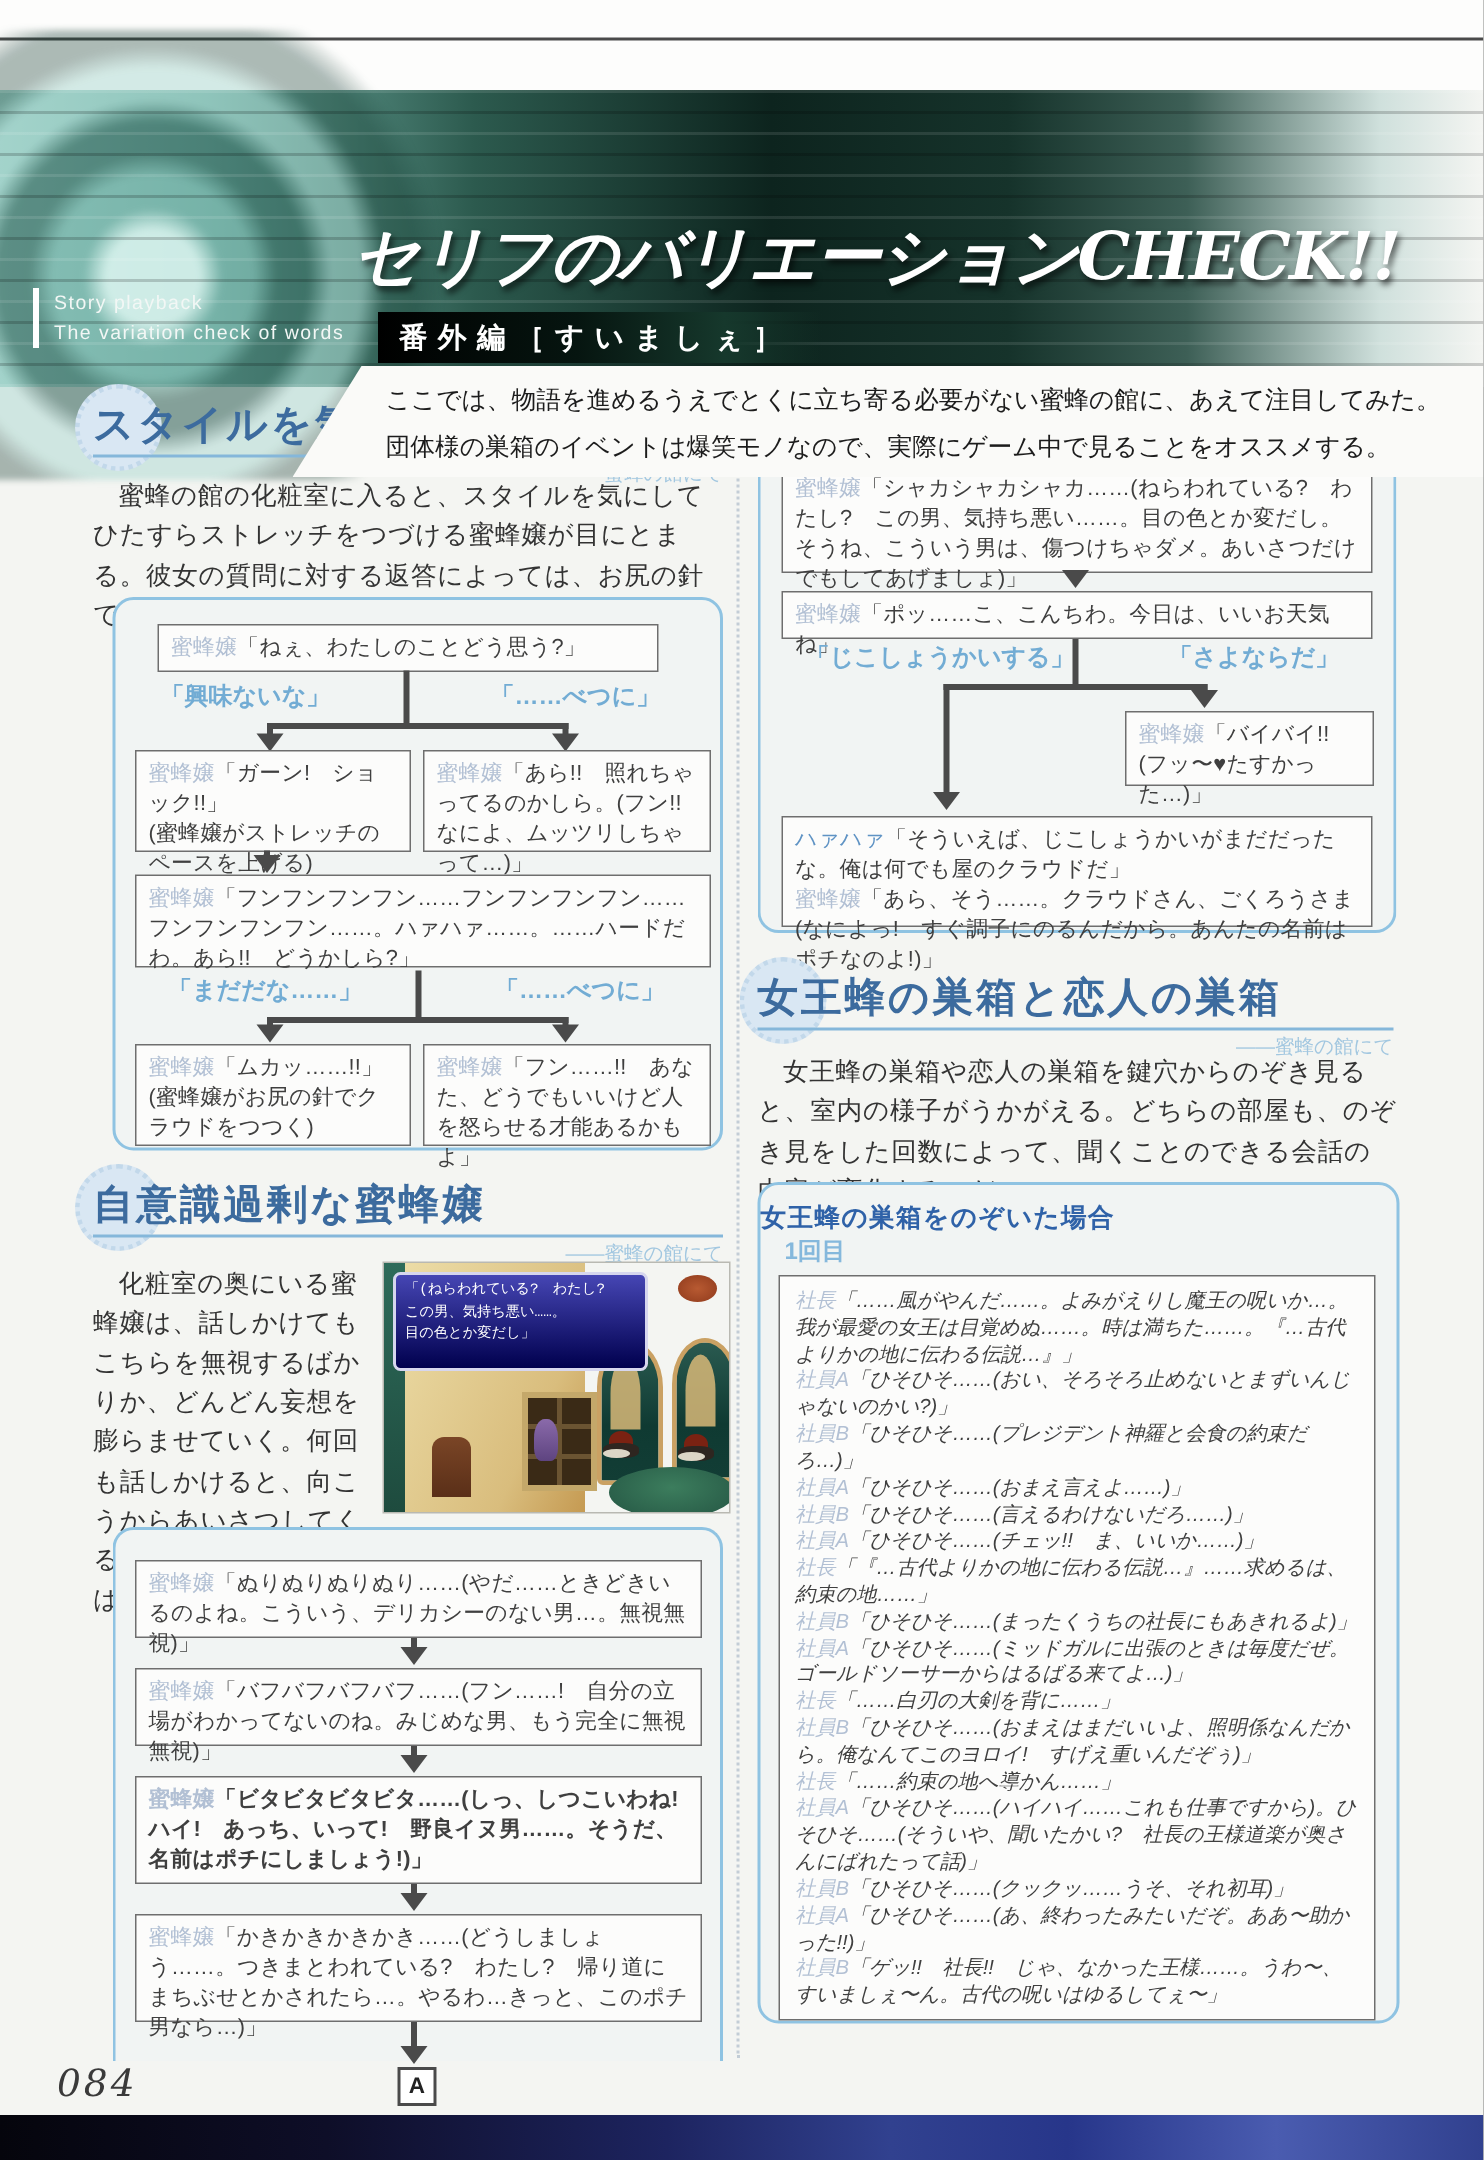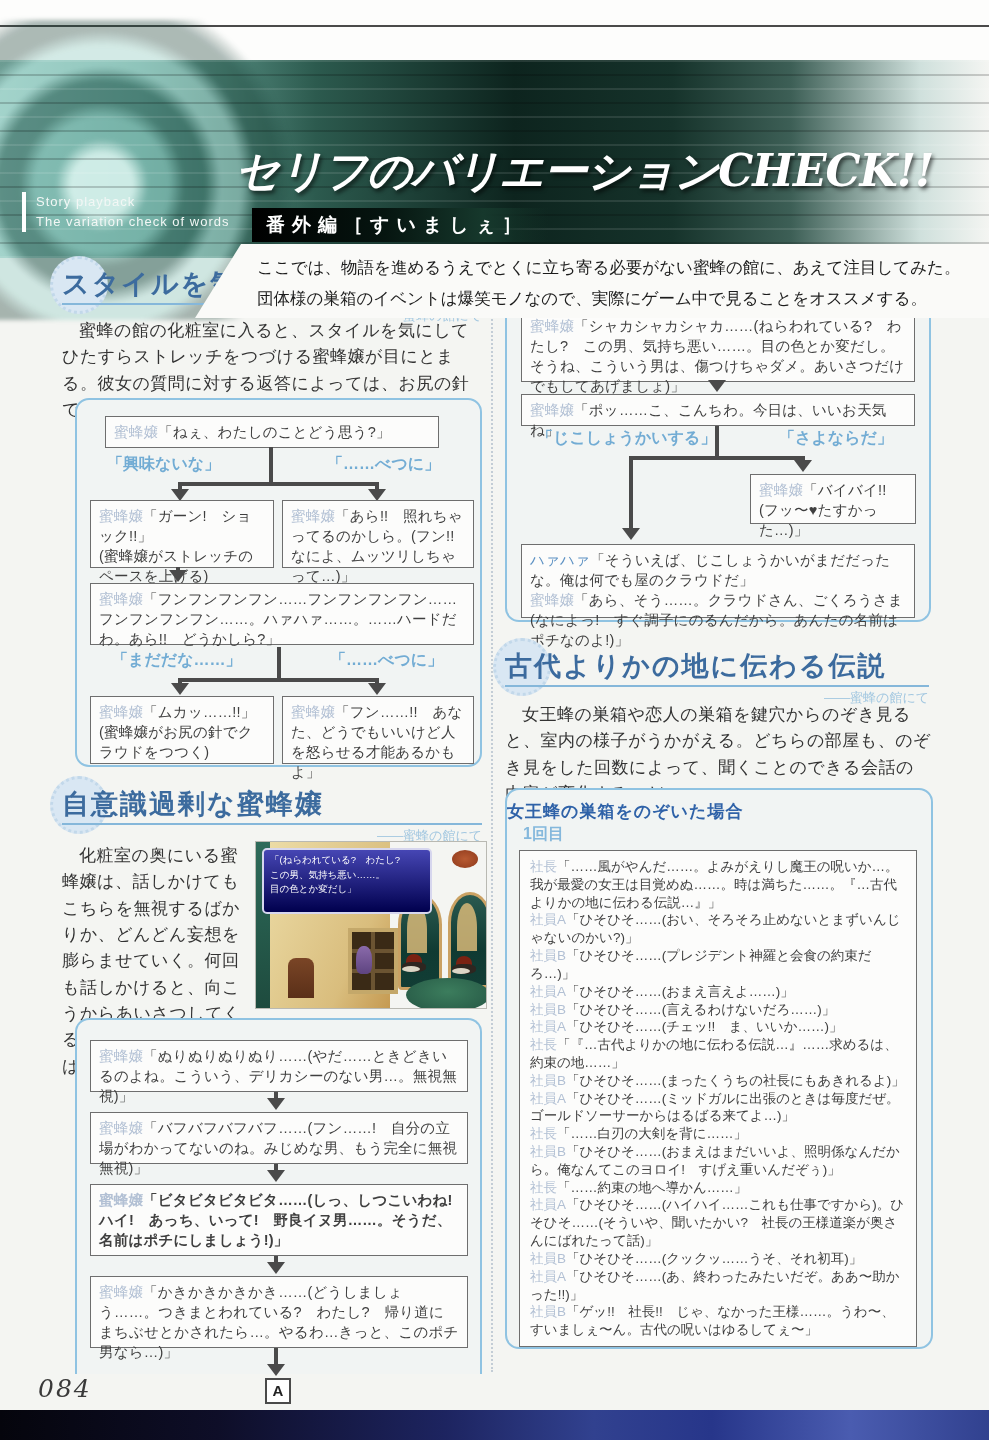--- a/index.html
+++ b/index.html
@@ -66,29 +66,29 @@
     border:3px solid #caa163;border-radius:50% 50% 4px 4px / 32% 32% 4px 4px;}
   .shot .mirror .inner{position:absolute;left:6px;top:8px;width:20px;height:48px;background:#d8b878;border-radius:50% 50% 0 0;opacity:.85;}
   .shot .fig{position:absolute;width:16px;height:14px;background:#7a2212;border-radius:50% 50% 20% 20%;}
   .shot .fig::after{content:"";position:absolute;left:-4px;top:8px;width:24px;height:10px;background:#2e2620;border-radius:40%;}
   .shot .wings{position:absolute;width:18px;height:6px;background:#f0ead8;border-radius:50%;opacity:.9;}
   .shot .table{position:absolute;left:150px;top:136px;width:84px;height:34px;background:radial-gradient(ellipse at 50% 40%,#3c7d5d,#245543);border-radius:50%;}
   .shot .chair{position:absolute;left:32px;top:116px;width:26px;height:40px;background:linear-gradient(180deg,#7a4526,#5a2f18);border-radius:8px 8px 0 0;}
   .shot .purple{position:absolute;left:100px;top:104px;width:16px;height:28px;background:linear-gradient(180deg,#8a6aaa,#5e4480);border-radius:45% 45% 30% 30%;}
   .shot .orn{position:absolute;left:196px;top:8px;width:26px;height:18px;background:radial-gradient(#b85a32,#8f3a1c);border-radius:50%;}
   .shot .dlgbox{position:absolute;left:6px;top:6px;width:154px;height:56px;border:2px solid #d6d6ee;border-radius:5px;
-    background:linear-gradient(180deg,#4646b4,#00004e);color:#fff;font-size:9.5px;line-height:1.55;padding:3px 6px;letter-spacing:0;}
+    background:linear-gradient(180deg,#4646b4,#00004e);color:#fff;font-size:9.5px;line-height:1.55;padding:3px 6px;letter-spacing:0;font-family:Liberation Mono, monospace;}
 
   
   .peek{position:absolute;left:505px;top:788px;width:424px;height:557px;border:2px solid #8fc3e2;border-radius:14px;background:#f1f4f3;}
   .peek .ph{position:absolute;left:0;top:10px;width:100%;text-align:left;font-weight:bold;font-size:17px;color:#2f62a8;letter-spacing:1px;}
   .peek .round{position:absolute;left:16px;top:34px;font-weight:bold;font-size:16px;color:#85b8dc;}
   .peek .inner{position:absolute;left:12px;top:60px;width:376px;background:#fcfcfb;border:1px solid #6e6e6e;
     padding:7px 10px;font-size:13.5px;line-height:1.32;color:#3f3f3f;}
-  .dlg-line{margin:0;}
+  .dlg-line{margin:0;font-style:italic;}
 
   .pagenum{position:absolute;left:38px;top:1374px;font-family:"DejaVu Serif",serif;font-style:italic;font-size:25px;color:#3a3a3a;letter-spacing:2px;}
   .botband{position:absolute;left:0;top:1410px;width:989px;height:30px;
     background:linear-gradient(90deg,#05050c 0%,#0e0e28 22%,#1d2460 45%,#31418f 60%,#27368a 72%,#4a5cb0 86%,#31418f 100%);}
 </style>
 </head>
 <body>
 
 <div id="page">
   <div class="topwhite"></div>
@@ -240,21 +240,21 @@
     <div class="vline" style="left:122px;top:188px;height:74px;"></div>
     <div class="ahead" style="left:115px;top:260px;"></div>
     <div class="fbox" style="left:14px;top:276px;width:376px;height:62px;">
       <div><span class="spk spk-cloud">ハァハァ</span><span>「そういえば、じこしょうかいがまだだったな。俺は何でも屋のクラウドだ」</span></div>
       <div><span class="spk">蜜蜂嬢</span><span>「あら、そう……。クラウドさん、ごくろうさま(なによっ!　すぐ調子にのるんだから。あんたの名前はポチなのよ!)」</span></div>
     </div>
   </div>
 
   <div class="heading" style="left:505px;top:650px;width:424px;">
     <span class="burst"></span>
-    <span class="ttl">古代よりかの地に伝わる伝説</span>
+    <span class="ttl">女王蜂の巣箱と恋人の巣箱</span>
     <span class="loc">――蜜蜂の館にて</span>
   </div>
   <div class="para" style="left:505px;top:702px;width:426px;">女王蜂の巣箱や恋人の巣箱を鍵穴からのぞき見ると、室内の様子がうかがえる。どちらの部屋も、のぞき見をした回数によって、聞くことのできる会話の内容が変化するのだ。</div>
 
   <div class="peek">
     <div class="ph">女王蜂の巣箱をのぞいた場合</div>
     <div class="round">1回目</div>
     <div class="inner" id="peek-lines">
         <div class="dlg-line"><span class="spk">社長</span>「……風がやんだ……。よみがえりし魔王の呪いか…。我が最愛の女王は目覚めぬ……。時は満ちた……。『…古代よりかの地に伝わる伝説…』」</div>
         <div class="dlg-line"><span class="spk">社員A</span>「ひそひそ……(おい、そろそろ止めないとまずいんじゃないのかい?)」</div>

